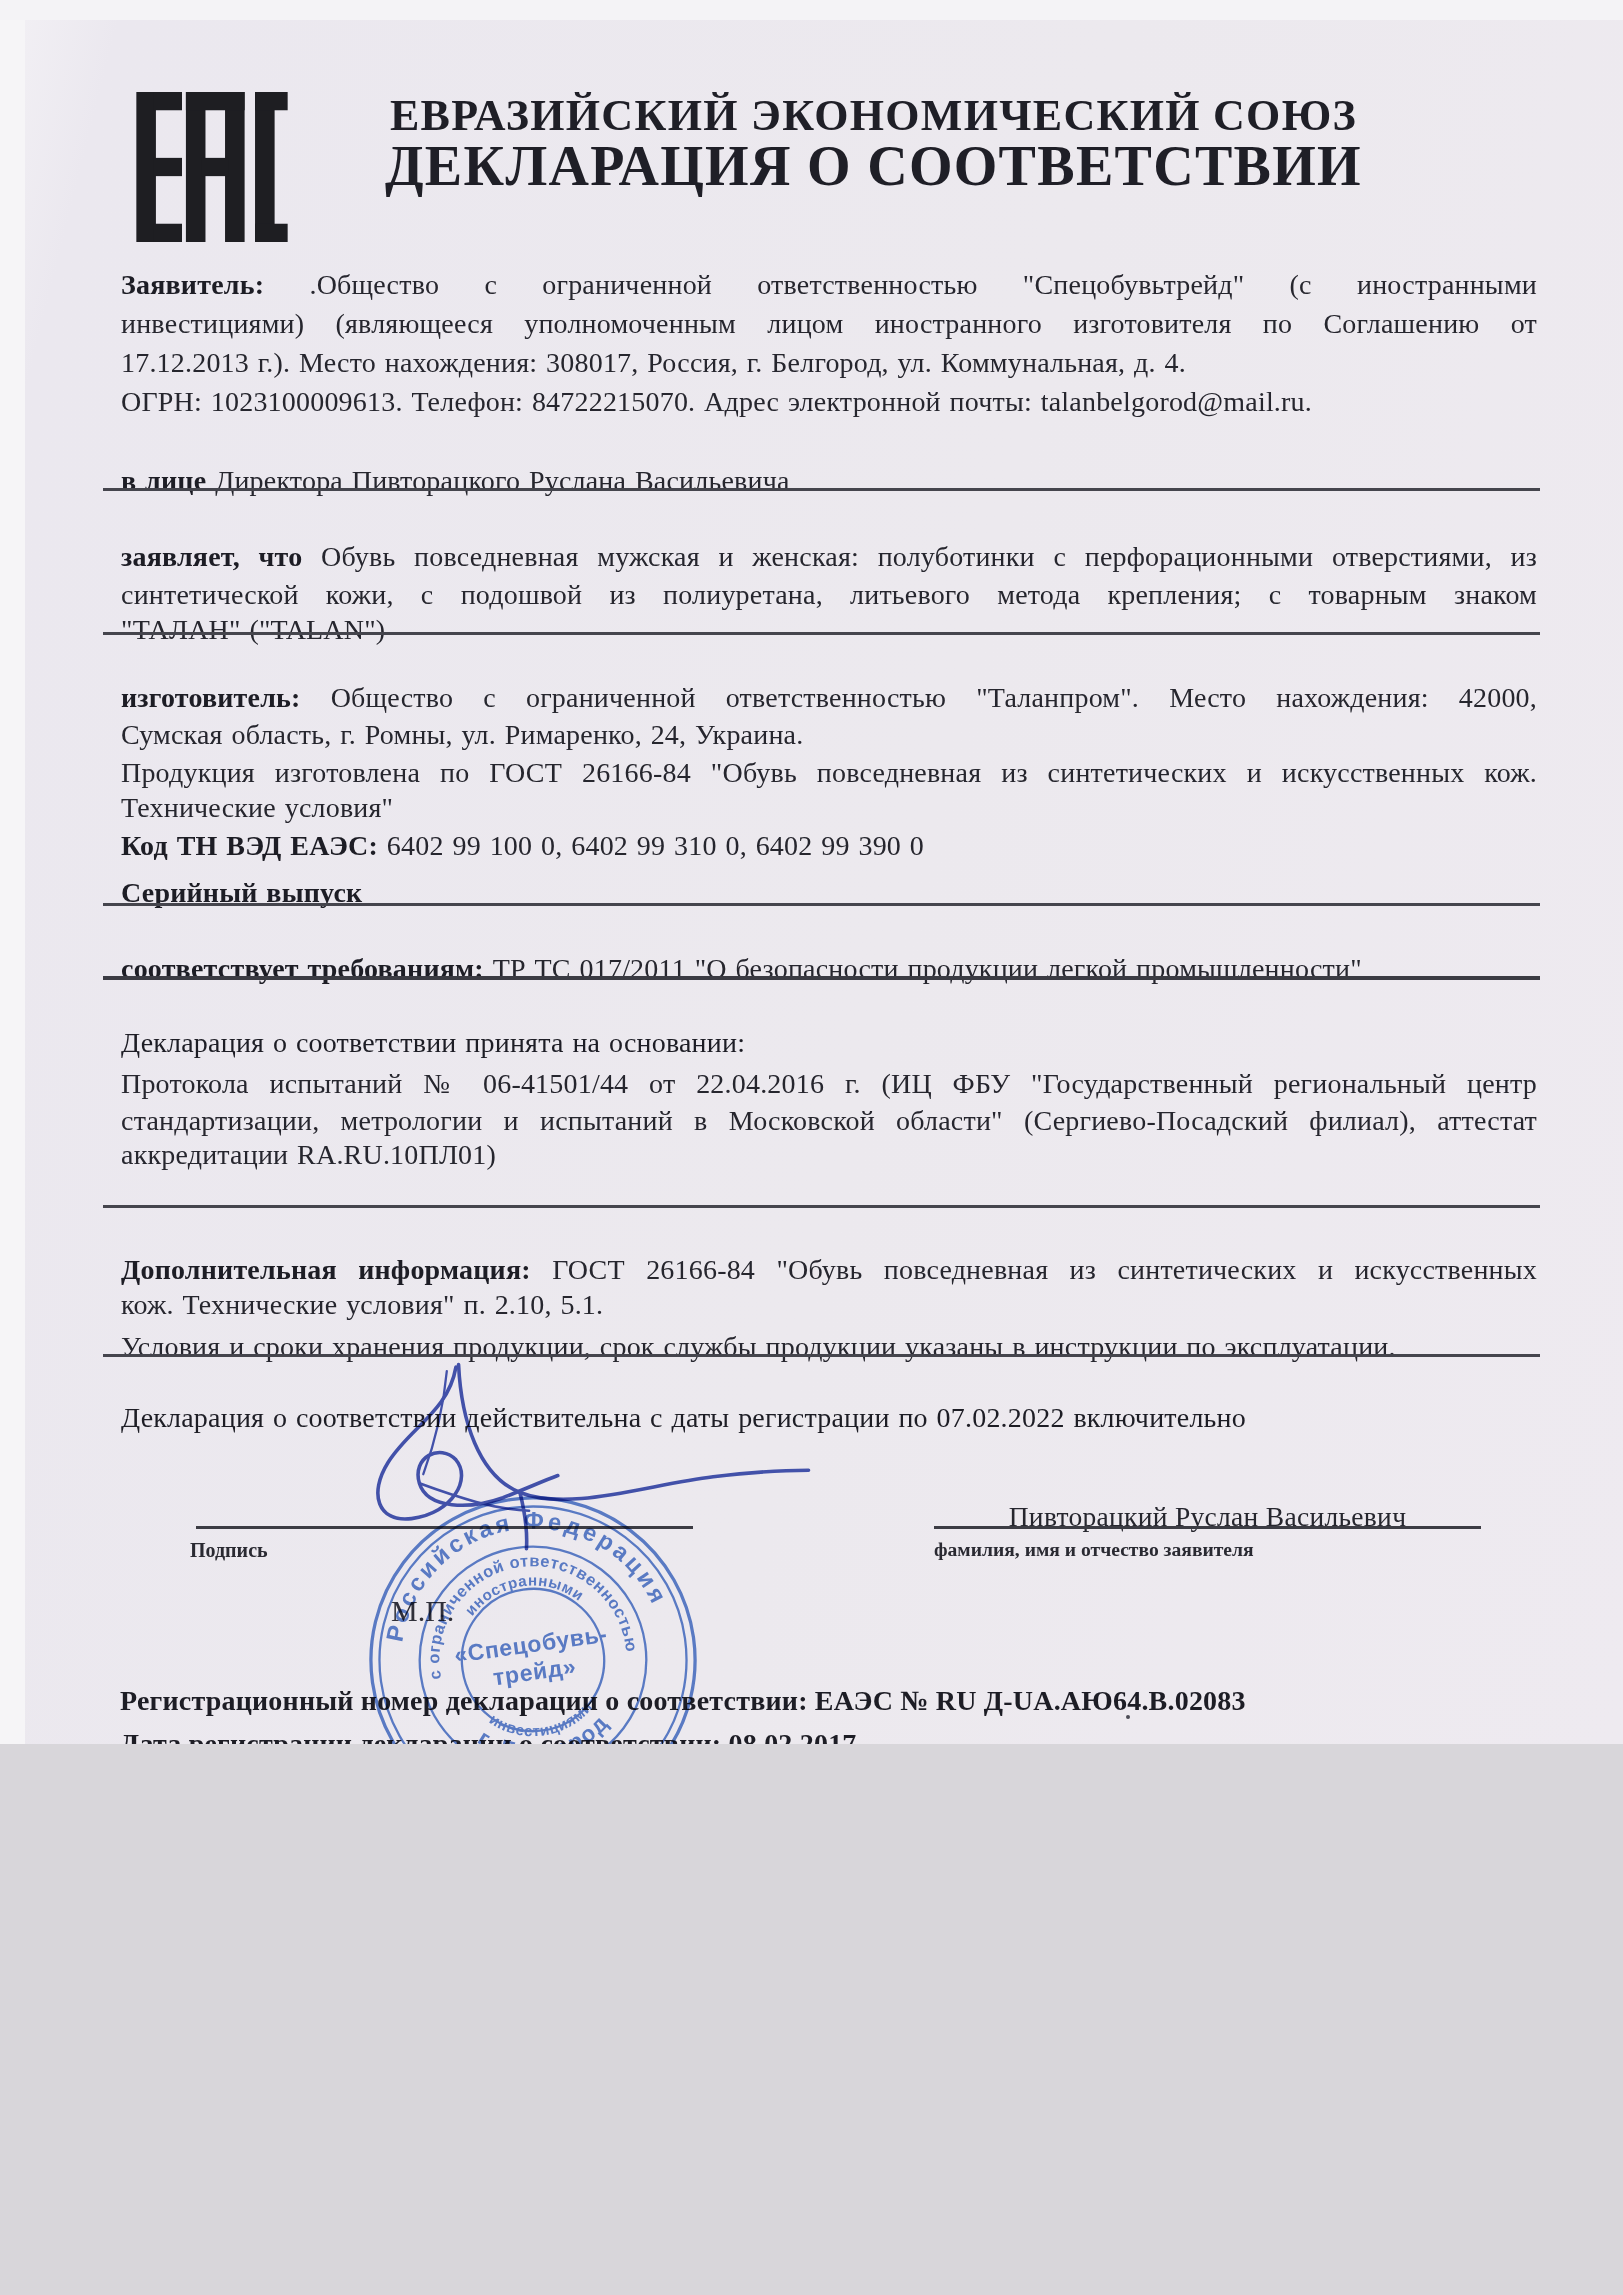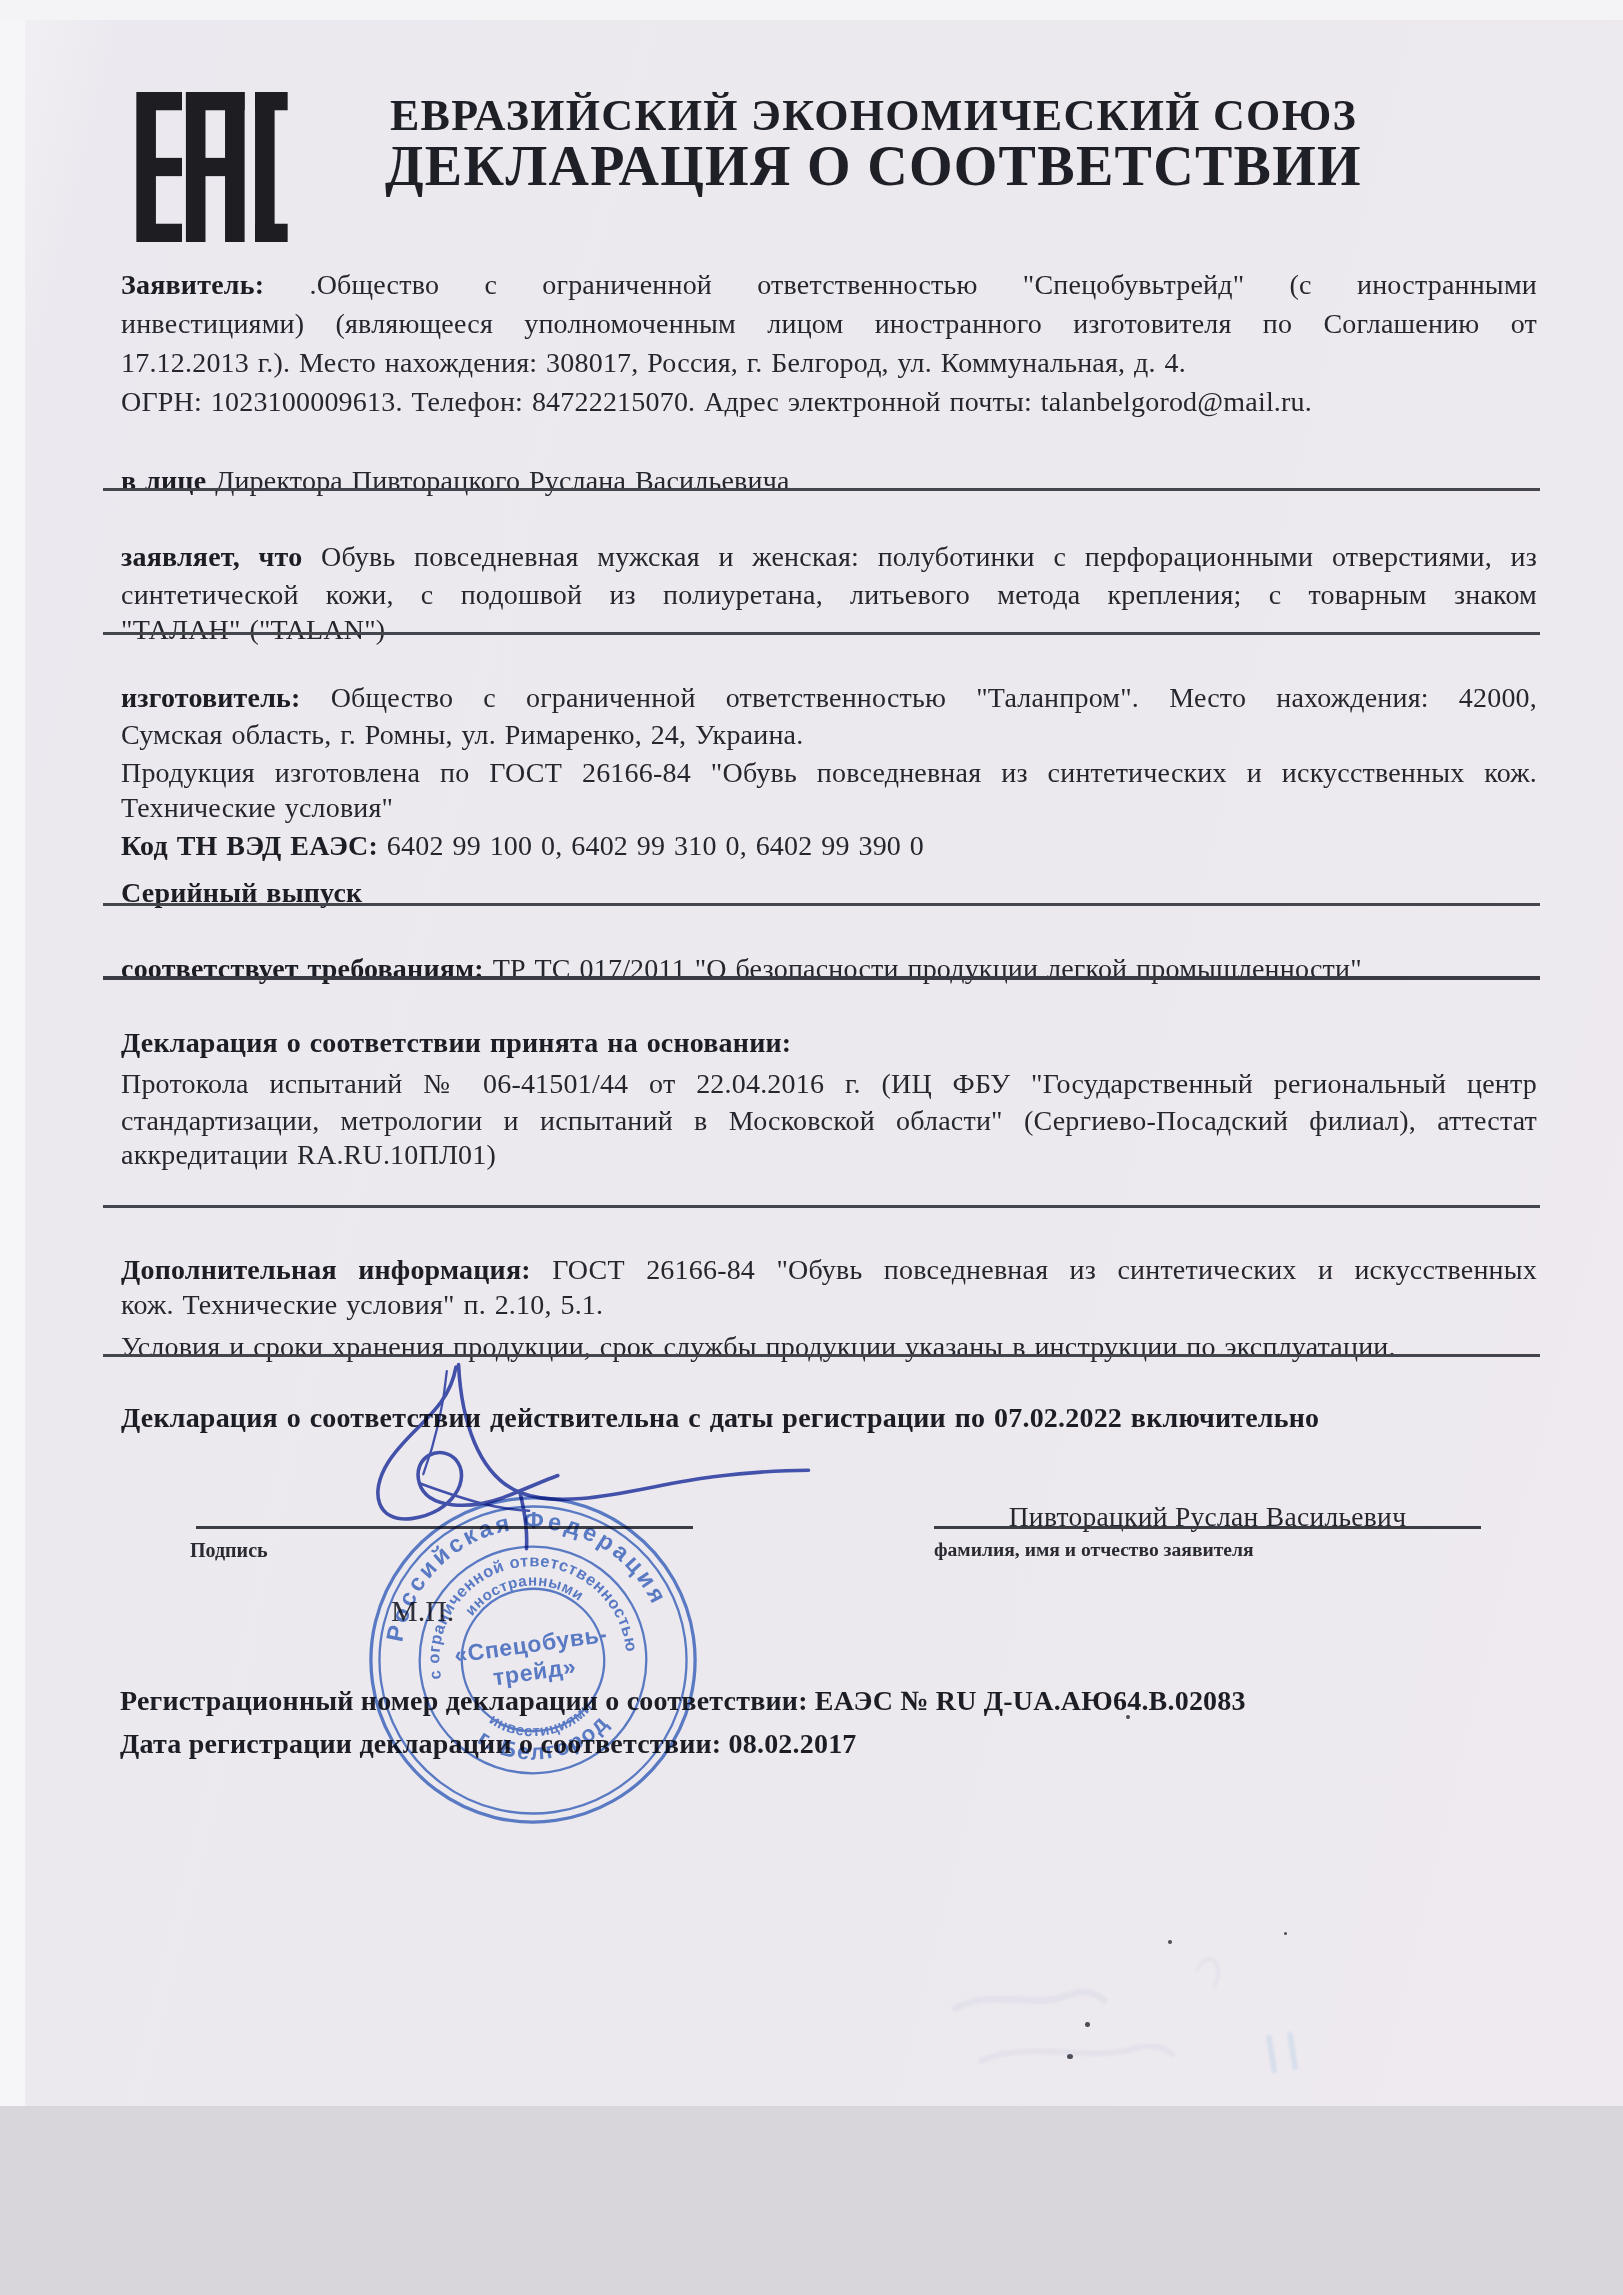--- a/index.html
+++ b/index.html
@@ -1,36 +1,36 @@
 <!DOCTYPE html>
 <html style="font-size:10.5px"><head>
 <meta charset="utf-8">
 <style>
   html,body{margin:0;padding:0;background:#d8d6da;}
   .page{
     position:relative;
-    width:1623px;height:2106px;
+    width:1623px;height:1744px;
     background:
       linear-gradient(104deg,#f3f1f5 0%,#ebe8ef 6%,#ece9ee 55%,#eeeaf0 100%);
     overflow:hidden;
     font-family:"Liberation Serif","DejaVu Serif",serif;
     color:#26262e;
   }
   .edge-left{position:absolute;left:0;top:0;bottom:0;width:25px;background:#f6f5f7;}
   .edge-top{position:absolute;left:0;top:0;right:0;height:19.6px;background:#f4f3f6;}
   .logo{position:absolute;left:136px;top:92px;width:152px;height:150px;}
   .title1{position:absolute;left:190px;width:1367px;top:90px;font-size:44px;}
   .title2{position:absolute;left:190px;width:1367px;top:134px;font-size:56px;}
   .title1,.title2{text-align:center;font-weight:bold;letter-spacing:1.3px;color:#1f1f27;}
   .tl{position:absolute;left:121px;width:1416px;height:38px;
       font-size:28px;line-height:37px;letter-spacing:0.2px;word-spacing:1.6px;
       white-space:normal;color:#26262e;}
   .full{text-align:justify;text-align-last:justify;}
   .bld{font-weight:bold;color:#1d1d25;}
-  .allb{font-weight:bold;color:#1d1d25;}
+  .allb{font-weight:normal;color:#1d1d25;}
   .rule{position:absolute;left:103px;width:1437px;height:2.6px;background:#45454d;}
   .rule.thick{height:3.9px;background:#3b3b43;}
   .sigline{position:absolute;top:1526px;height:2.6px;background:#3c3c44;}
   .cap{position:absolute;font-size:19.6px;text-align:left;color:#2a2a32;font-weight:bold;}
   .mp{position:absolute;left:391px;top:1594px;font-size:30px;color:#30303a;}
   .name{position:absolute;left:934px;width:547px;top:1501px;text-align:center;
         font-size:27.5px;color:#26262e;letter-spacing:0.3px;}
   .footline{position:absolute;left:120px;width:1446px;font-size:28px;font-weight:bold;
             color:#1d1d25;letter-spacing:0.2px;}
   .stamp{position:absolute;left:365px;top:1492px;width:336px;height:336px;

